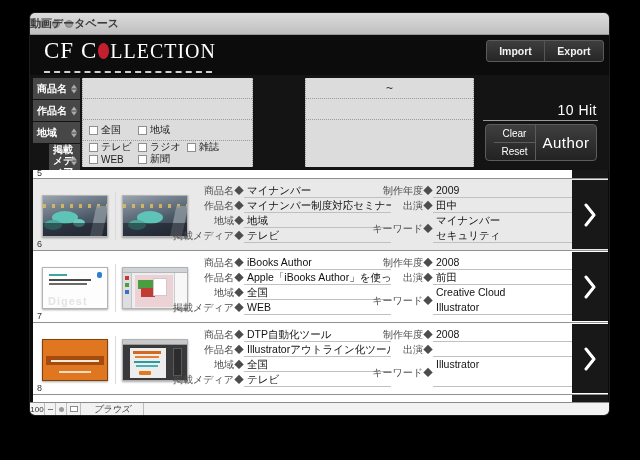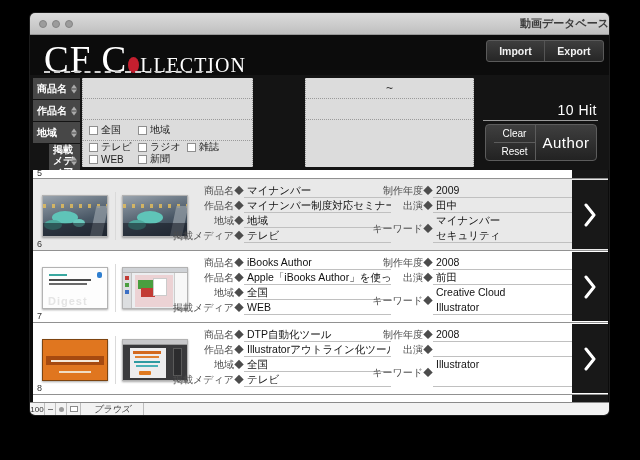--- a/index.html
+++ b/index.html
@@ -6,27 +6,27 @@
   html,body { background:#000; }
   body { font-family:"Liberation Sans", sans-serif; width:640px; height:460px; overflow:hidden; }
   .stage { position:relative; width:640px; height:460px; background:#000; }
   .window { position:absolute; left:30px; top:13px; width:579px; height:402px; background:#0c0c0c; border-radius:5px; overflow:hidden; box-shadow:0 0 0 1px #1c1c1c; }
 
   
   .titlebar { position:absolute; left:0; top:0; width:579px; height:22px;
     background:linear-gradient(#dcdcdc,#bfbfbf); border-bottom:1px solid #979797; }
   .traffic { position:absolute; left:9px; top:7px; display:flex; gap:5px; }
   .light { width:8px; height:8px; border-radius:50%; background:#9c9c9c; border:1px solid #848484; }
-  .win-title { position:absolute; left:0; right:0; top:0; height:22px; line-height:21px; text-align:right;
+  .win-title { position:absolute; left:0; right:0; top:0; height:22px; line-height:21px; text-align:left;
     font-size:11px; font-weight:bold; color:#3c3c3c; }
 
   
   .header { position:absolute; left:0; top:22px; width:579px; height:40px; background:#0c0c0c; }
   .logo { position:absolute; left:14px; top:3px; white-space:nowrap; font-family:"Liberation Serif", serif; color:#fff; }
-  .logo-big { font-size:37px; letter-spacing:1px; }
+  .logo-big { font-size:23px; letter-spacing:1px; }
   .logo-o { display:inline-block; width:11px; height:16px; border-radius:50%; background:#c41f2f; margin:0 1px; transform:translateY(1px); }
   .logo-small { font-size:20px; letter-spacing:1px; }
   .logo-dash { position:absolute; left:14px; top:36px; width:168px; border-bottom:2px dashed #cfcfcf; }
   .impexp { position:absolute; right:5px; top:5px; display:flex; height:22px;
     border:1px solid #5a5a5a; border-radius:3px; overflow:hidden;
     background:linear-gradient(#3e3e3e,#262626); }
   .impexp button { width:58px; border:none; background:transparent; color:#f2f2f2; font-size:10.5px; font-weight:bold; font-family:inherit; }
   .impexp button:first-child { border-right:1px solid #555; }
 
   

